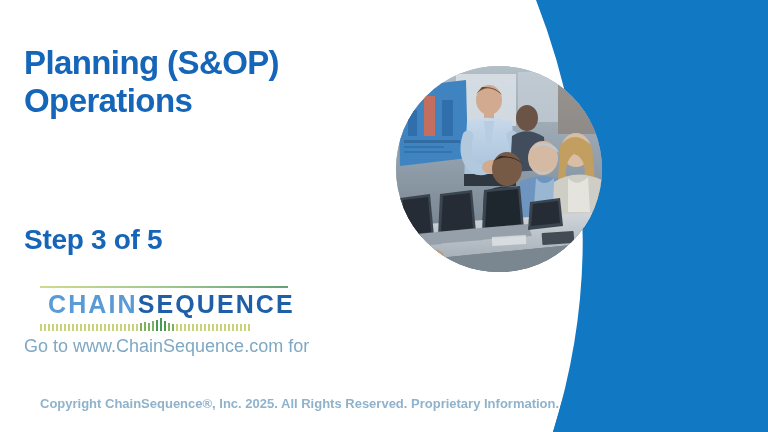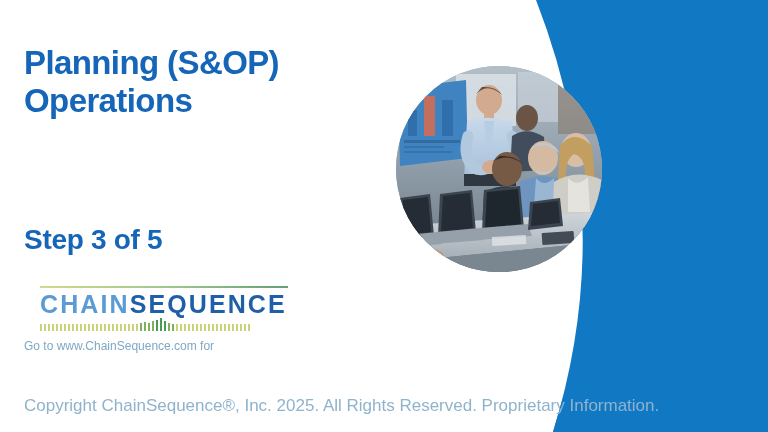--- a/index.html
+++ b/index.html
@@ -67,21 +67,21 @@
     width: 262px;
   }
   .logo-topline {
     width: 248px;
     height: 2px;
     background: linear-gradient(to right, #c9d27a, #8fbf7a, #4a8f5f);
     opacity: 0.85;
     margin-left: 18px;
   }
   .logo-word {
-    margin: 3px 0 0 18px;
+    margin: 3px 0 0 26px;
     font-size: 25px;
     font-weight: bold;
     letter-spacing: 2.1px;
     line-height: 26px;
     white-space: nowrap;
   }
   .logo-chain { color: #5b9bd5; }
   .logo-seq { color: #1f5fa8; }
   .logo-bars {
     position: relative;
@@ -91,30 +91,31 @@
   }
   .logo-bars svg { display: block; }
 
   
   .tagline {
     position: absolute;
     left: 0;
     top: 338px;
     width: 300px;
     color: #7fa8c4;
-    font-size: 12px;
+    font-size: 18px;
     line-height: 16px;
   }
   .copyright {
     position: absolute;
-    left: 0;
+    left: 16px;
     top: 396px;
     color: #8fb3cc;
-    font-size: 17px;
+    font-size: 13px;
     white-space: nowrap;
+    font-weight: bold;
   }
 
   
   .photo {
     position: absolute;
     left: 396px;
     top: 66px;
     width: 206px;
     height: 206px;
     border-radius: 50%;

